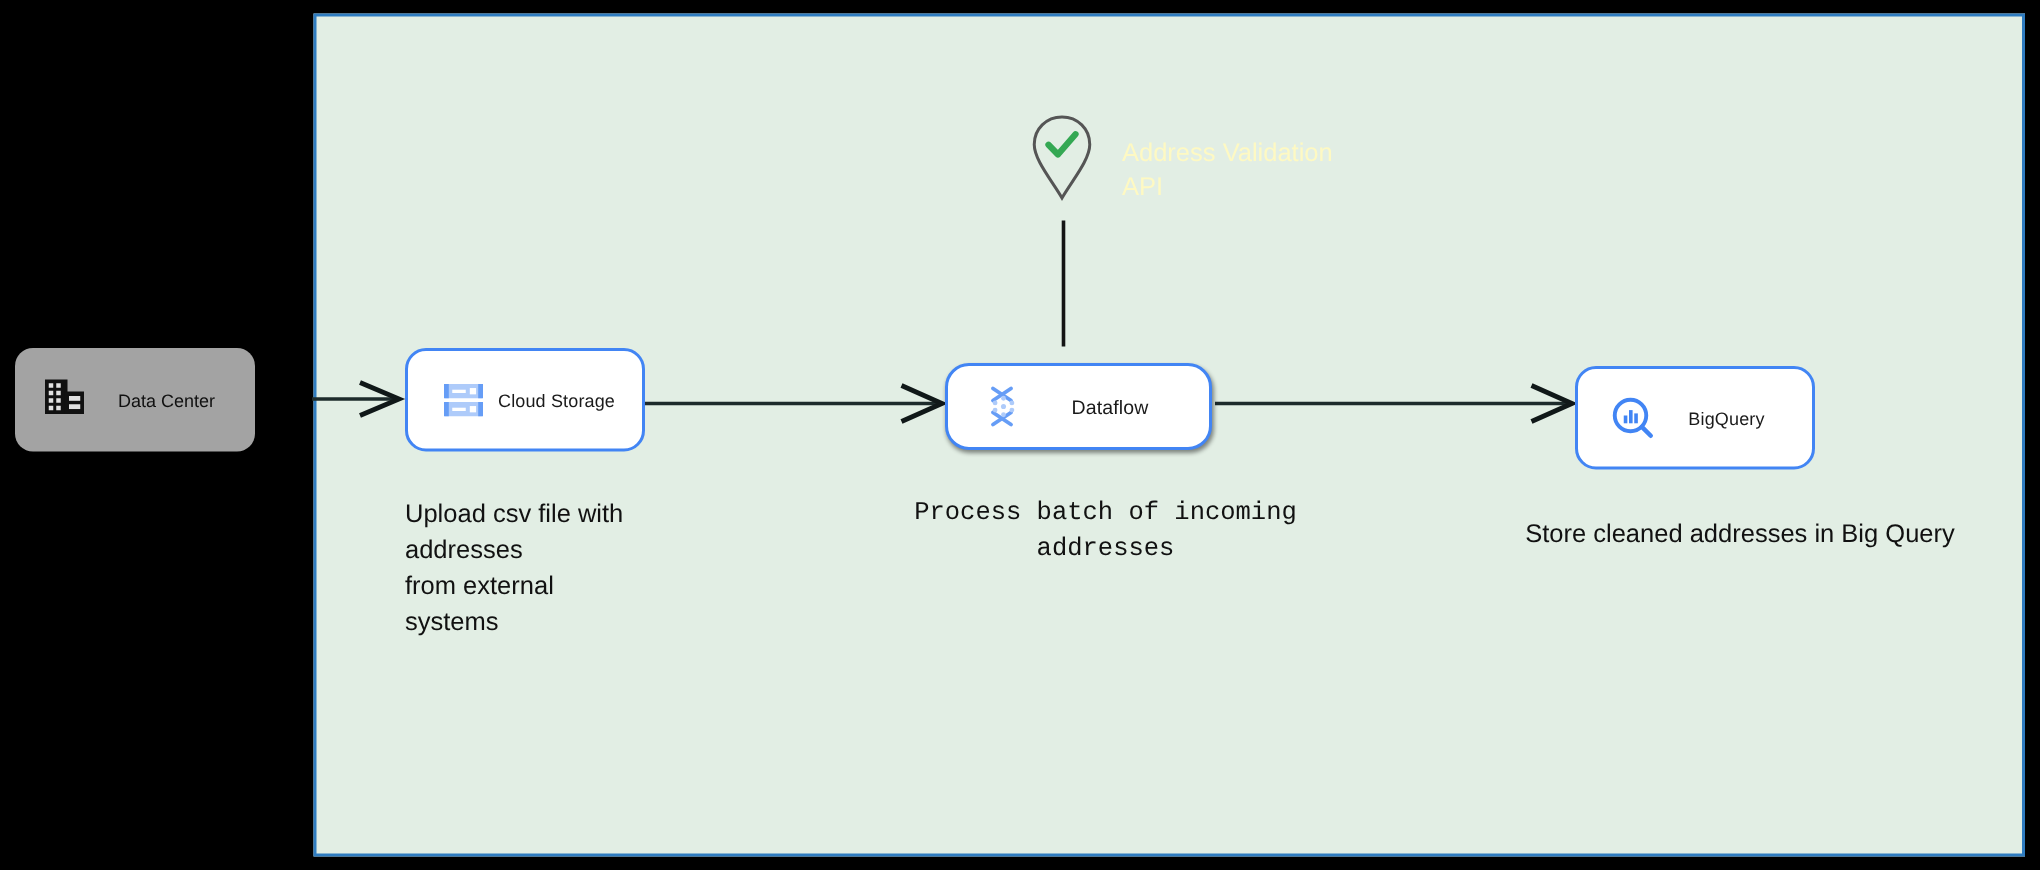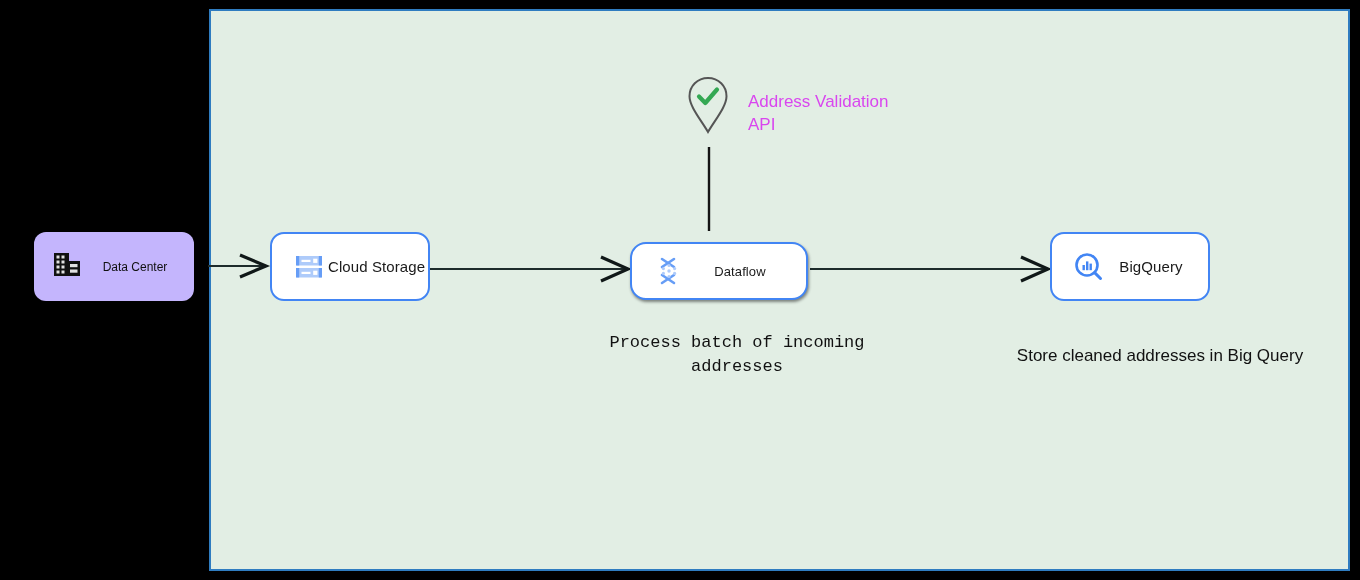--- a/index.html
+++ b/index.html
@@ -44,68 +44,67 @@
     width: 38px;
     height: 38px;
     margin-left: 18px;
     display: flex;
     align-items: center;
     justify-content: center;
   }
   .node .node-label {
     flex: 1 1 auto;
     text-align: center;
-    font-size: 15px;
+    font-size: 12px;
     color: #1a1a1a;
     padding-right: 14px;
     letter-spacing: .1px;
     white-space: nowrap;
   }
 
   #node-cloud-storage { left: 270px; top: 232px; width: 160px; height: 69px; }
-  #node-bigquery      { left: 1050px; top: 232px; width: 160px; height: 69px; }
+  #node-bigquery      { left: 1050px; top: 244px; width: 160px; height: 69px; }
 
   
   #node-dataflow {
     left: 630px; top: 242px; width: 178px; height: 58px;
     border-radius: 16px;
     box-shadow: 1px 2px 3px rgba(0,0,0,.45);
   }
   #node-dataflow .node-label { font-size: 13px; }
 
   
   #node-datacenter {
     position: absolute;
     left: 10px; top: 232px; width: 160px; height: 69px;
     box-sizing: border-box;
     display: flex;
     align-items: center;
-    background: #c4b5fd;
+    background: #a3a3a3;
     border: none;
     border-radius: 12px;
-    margin-left: 24px;
   }
   #node-datacenter .node-icon { width: 34px; height: 34px; margin-left: 18px; }
   #node-datacenter .node-label {
     flex: 1 1 auto; text-align: center; font-size: 12px;
     color: #101010; padding-right: 10px; white-space: nowrap;
   }
 
   
   #api-marker {
     position: absolute;
     left: 686px; top: 76px;
     width: 44px; height: 58px;
   }
   #api-label {
     position: absolute;
     left: 748px; top: 90px;
     font-size: 17px;
     line-height: 23px;
-    color: #d946ef;
+    color: #fef9c3;
     width: 200px;
     white-space: pre-line;
   }
 
   
   .caption {
     position: absolute;
     font-size: 17px;
     line-height: 24px;
     color: #111111;
@@ -232,16 +231,19 @@
 
   <div id="api-marker">
     <svg width="44" height="58" viewBox="0 0 44 58" xmlns="http://www.w3.org/2000/svg">
       <path d="M22 2 C11.5 2 3.5 10 3.5 20.3 C3.5 30.5 15 44 22 56 C29 44 40.5 30.5 40.5 20.3 C40.5 10 32.5 2 22 2 Z" fill="none" stroke="#555555" stroke-width="2"></path>
       <path d="M13 20.5 L19.3 27 L31 13.5" fill="none" stroke="#34a853" stroke-width="4.2" stroke-linecap="round" stroke-linejoin="round"></path>
     </svg>
   </div>
   <div id="api-label">Address Validation
 API</div>
 
+  <div class="caption" id="caption-storage">Upload csv file with addresses
+from external
+systems</div>
   <div class="caption" id="caption-dataflow">Process batch of incoming addresses</div>
   <div class="caption" id="caption-bigquery">Store cleaned addresses in Big Query</div>
 
 </div>
 
 </body></html>

